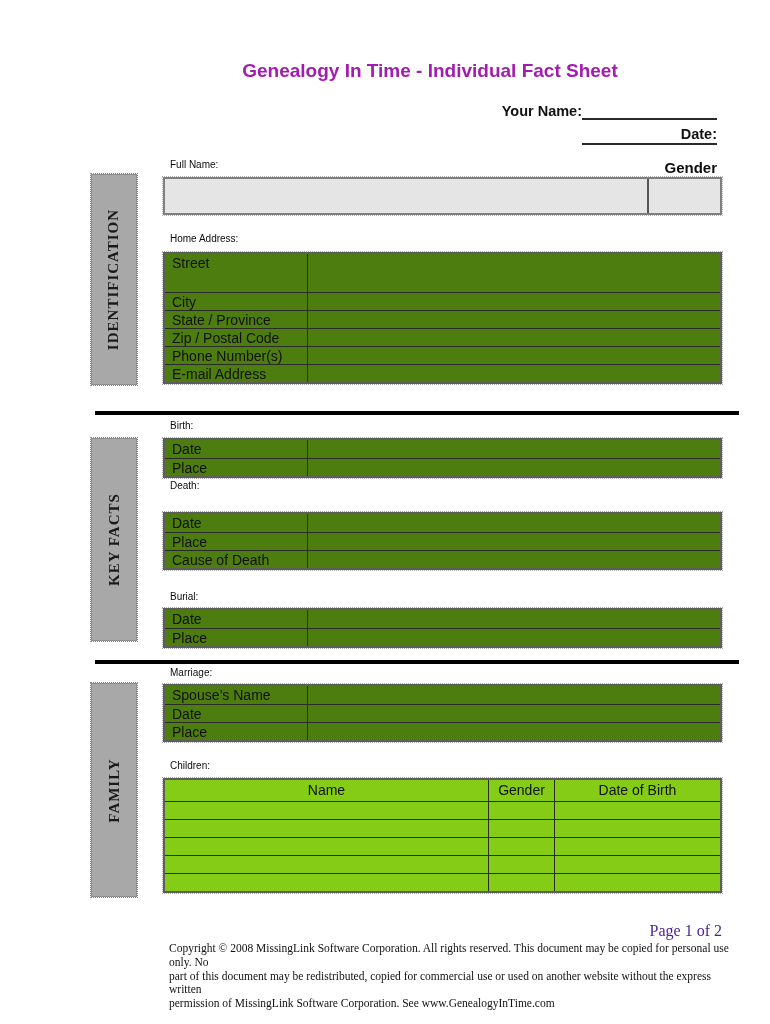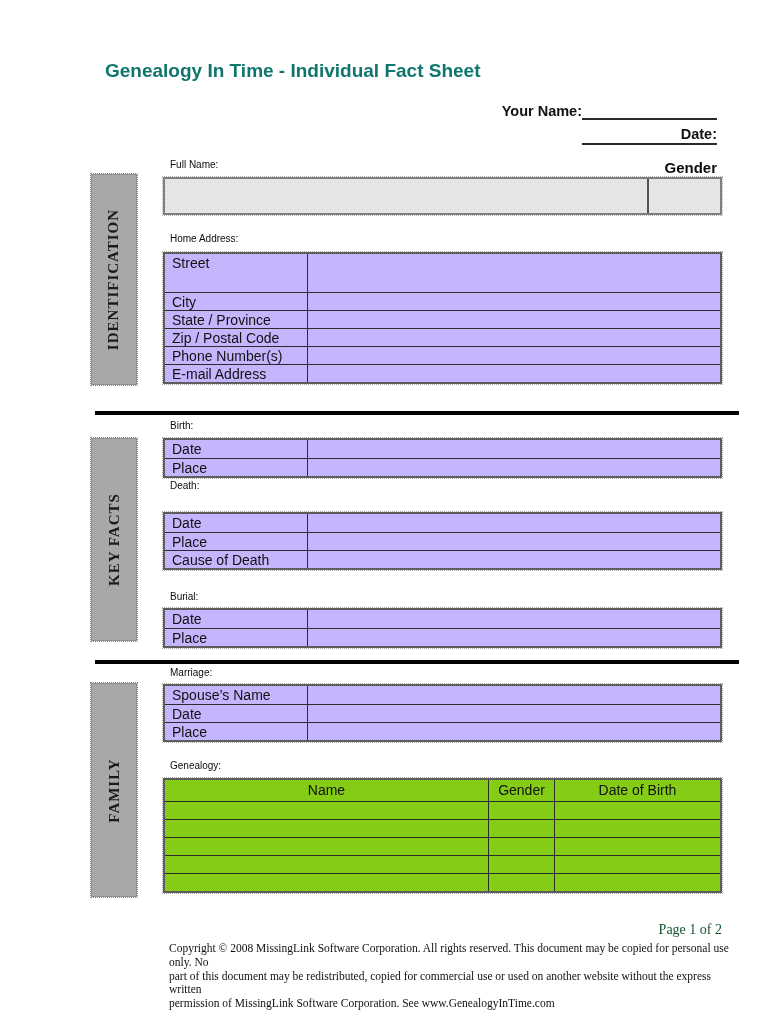--- a/index.html
+++ b/index.html
@@ -3,39 +3,39 @@
 <meta charset="utf-8">
 <style>
   * { margin:0; padding:0; box-sizing:border-box; }
   html,body { background:#fff; }
   .page {
     position:relative; width:770px; height:1024px; background:#ffffff;
     font-family:"Liberation Sans", sans-serif; color:#111; overflow:hidden;
   }
   .doc-title {
     position:absolute; left:105px; top:60px; width:650px;
-    font-size:19px; font-weight:bold; color:#0f766e;
+    text-align:center; font-size:19px; font-weight:bold; color:#a21caf;
   }
   .fillin-row { position:absolute; left:380px; width:337px; display:flex; align-items:flex-end; justify-content:flex-end; height:19px; }
   .fillin-row .fl-label { font-weight:bold; font-size:14.5px; line-height:17px; }
   .fillin-row .fl-line { width:135px; height:17px; border-bottom:2px solid #2a2a2a; }
 
   .sec-label { position:absolute; left:170px; font-weight:normal; font-size:10px; color:#0c0c0c; }
   .gender-label { position:absolute; left:640px; top:159px; width:77px; text-align:right; font-weight:bold; font-size:15px; color:#0c0c0c; }
 
   .fullname-box {
     position:absolute; left:163px; top:177px; width:559px; height:38px;
     background:#e5e5e5; border:2px solid #7f7f7f; outline:1px dotted #b5b5b5;
     display:flex;
   }
   .fullname-box .fn-name { width:482px; height:100%; }
   .fullname-box .fn-gender { flex:1; height:100%; border-left:2px solid #555; }
 
   .ftable {
-    position:absolute; left:163px; width:559px; background:#c4b5fd;
+    position:absolute; left:163px; width:559px; background:#4d7c0f;
     border:2px solid #5d5d5d; outline:1px dotted #ababab;
   }
   .lrow { display:flex; height:18px; }
   .lrow.tall { height:38px; }
   .lrow + .lrow { border-top:1px solid #2b2b2b; }
   .lrow .lbl {
     width:143px; border-right:1px solid #2b2b2b; padding-left:7px;
     font-size:14px; line-height:18px; white-space:nowrap; overflow:hidden;
   }
   .lrow .val { flex:1; }
@@ -55,21 +55,21 @@
   }
   .side-tab .tab-text {
     transform:rotate(-90deg); white-space:nowrap;
     font-family:"Liberation Serif", serif; font-weight:bold;
     font-size:15px; letter-spacing:1px; color:#1a1a1a;
   }
   .thick-sep { position:absolute; left:95px; width:644px; height:4px; background:#000; }
 
   .page-number {
     position:absolute; right:48px; top:922px;
-    font-family:"Liberation Serif", serif; font-size:14px; color:#14532d;
+    font-family:"Liberation Serif", serif; font-size:16px; color:#4c1d95;
   }
   .copyright {
     position:absolute; left:169px; top:942px; width:560px;
     font-family:"Liberation Serif", serif; font-size:11.5px; line-height:13.8px; color:#111;
   }
 </style>
 </head>
 <body>
 
 <div class="page">
@@ -182,21 +182,21 @@
     <div class="lrow">
       <div class="lbl">Date</div>
       <div class="val"></div>
     </div>
     <div class="lrow">
       <div class="lbl">Place</div>
       <div class="val"></div>
     </div>
   </div>
 
-  <div class="sec-label" style="top:760px;">Genealogy:</div>
+  <div class="sec-label" style="top:760px;">Children:</div>
   <div class="children-table">
     <div class="crow chead">
       <div class="c-name">Name</div>
       <div class="c-gender">Gender</div>
       <div class="c-dob">Date of Birth</div>
     </div>
     <div class="crow">
       <div class="c-name"></div>
       <div class="c-gender"></div>
       <div class="c-dob"></div>

